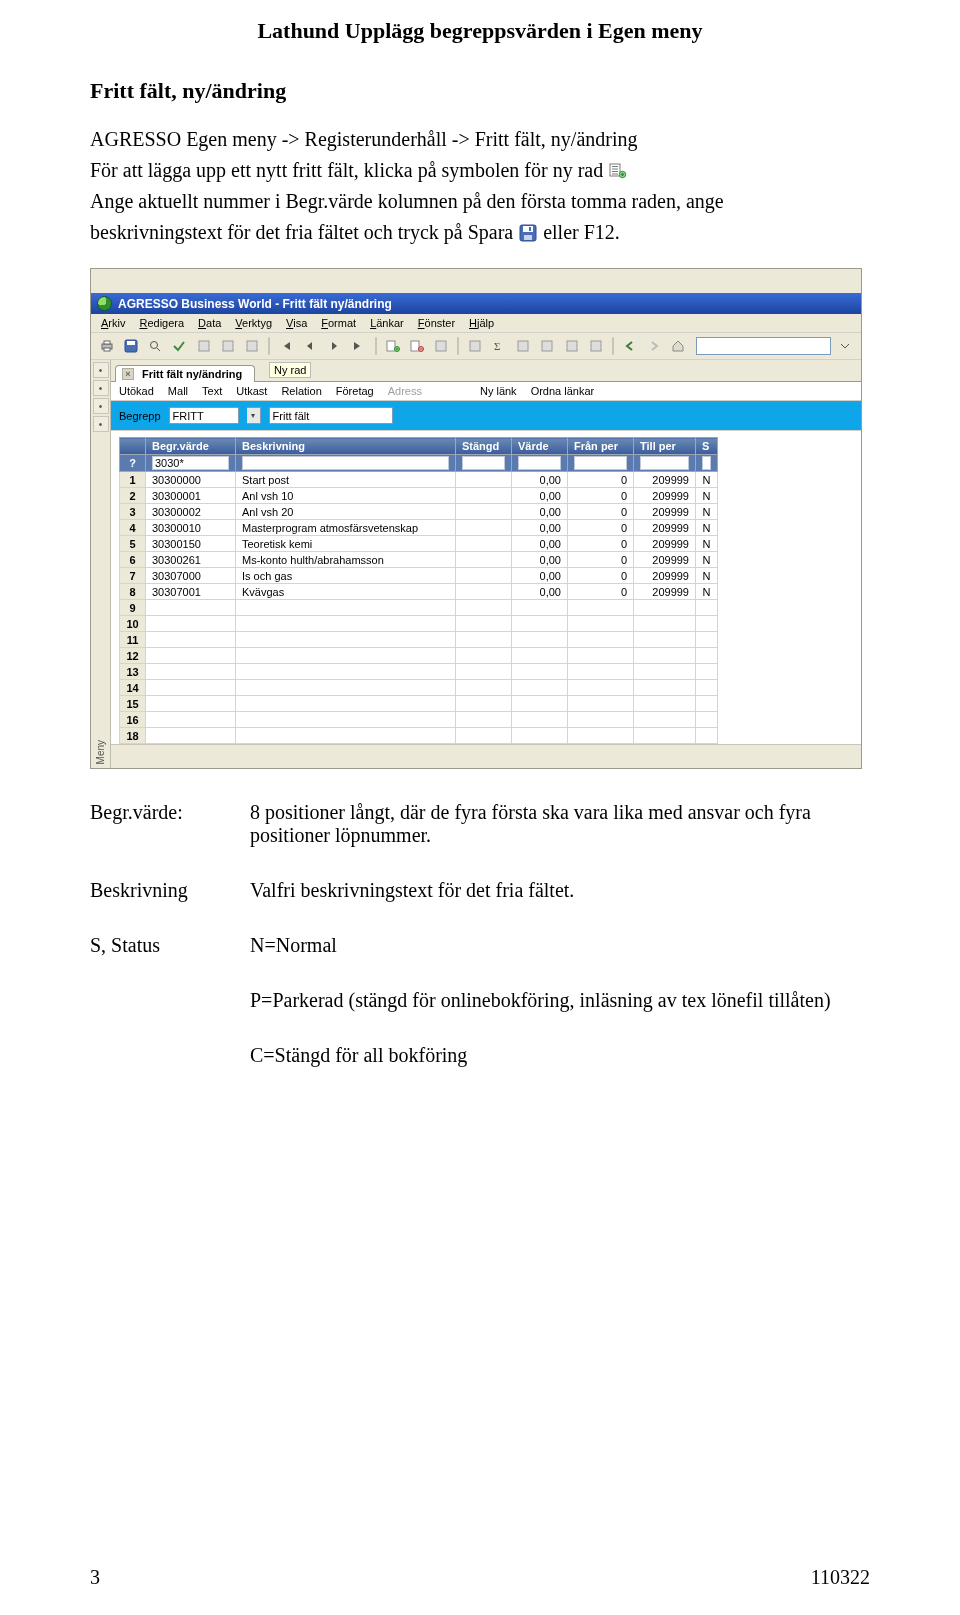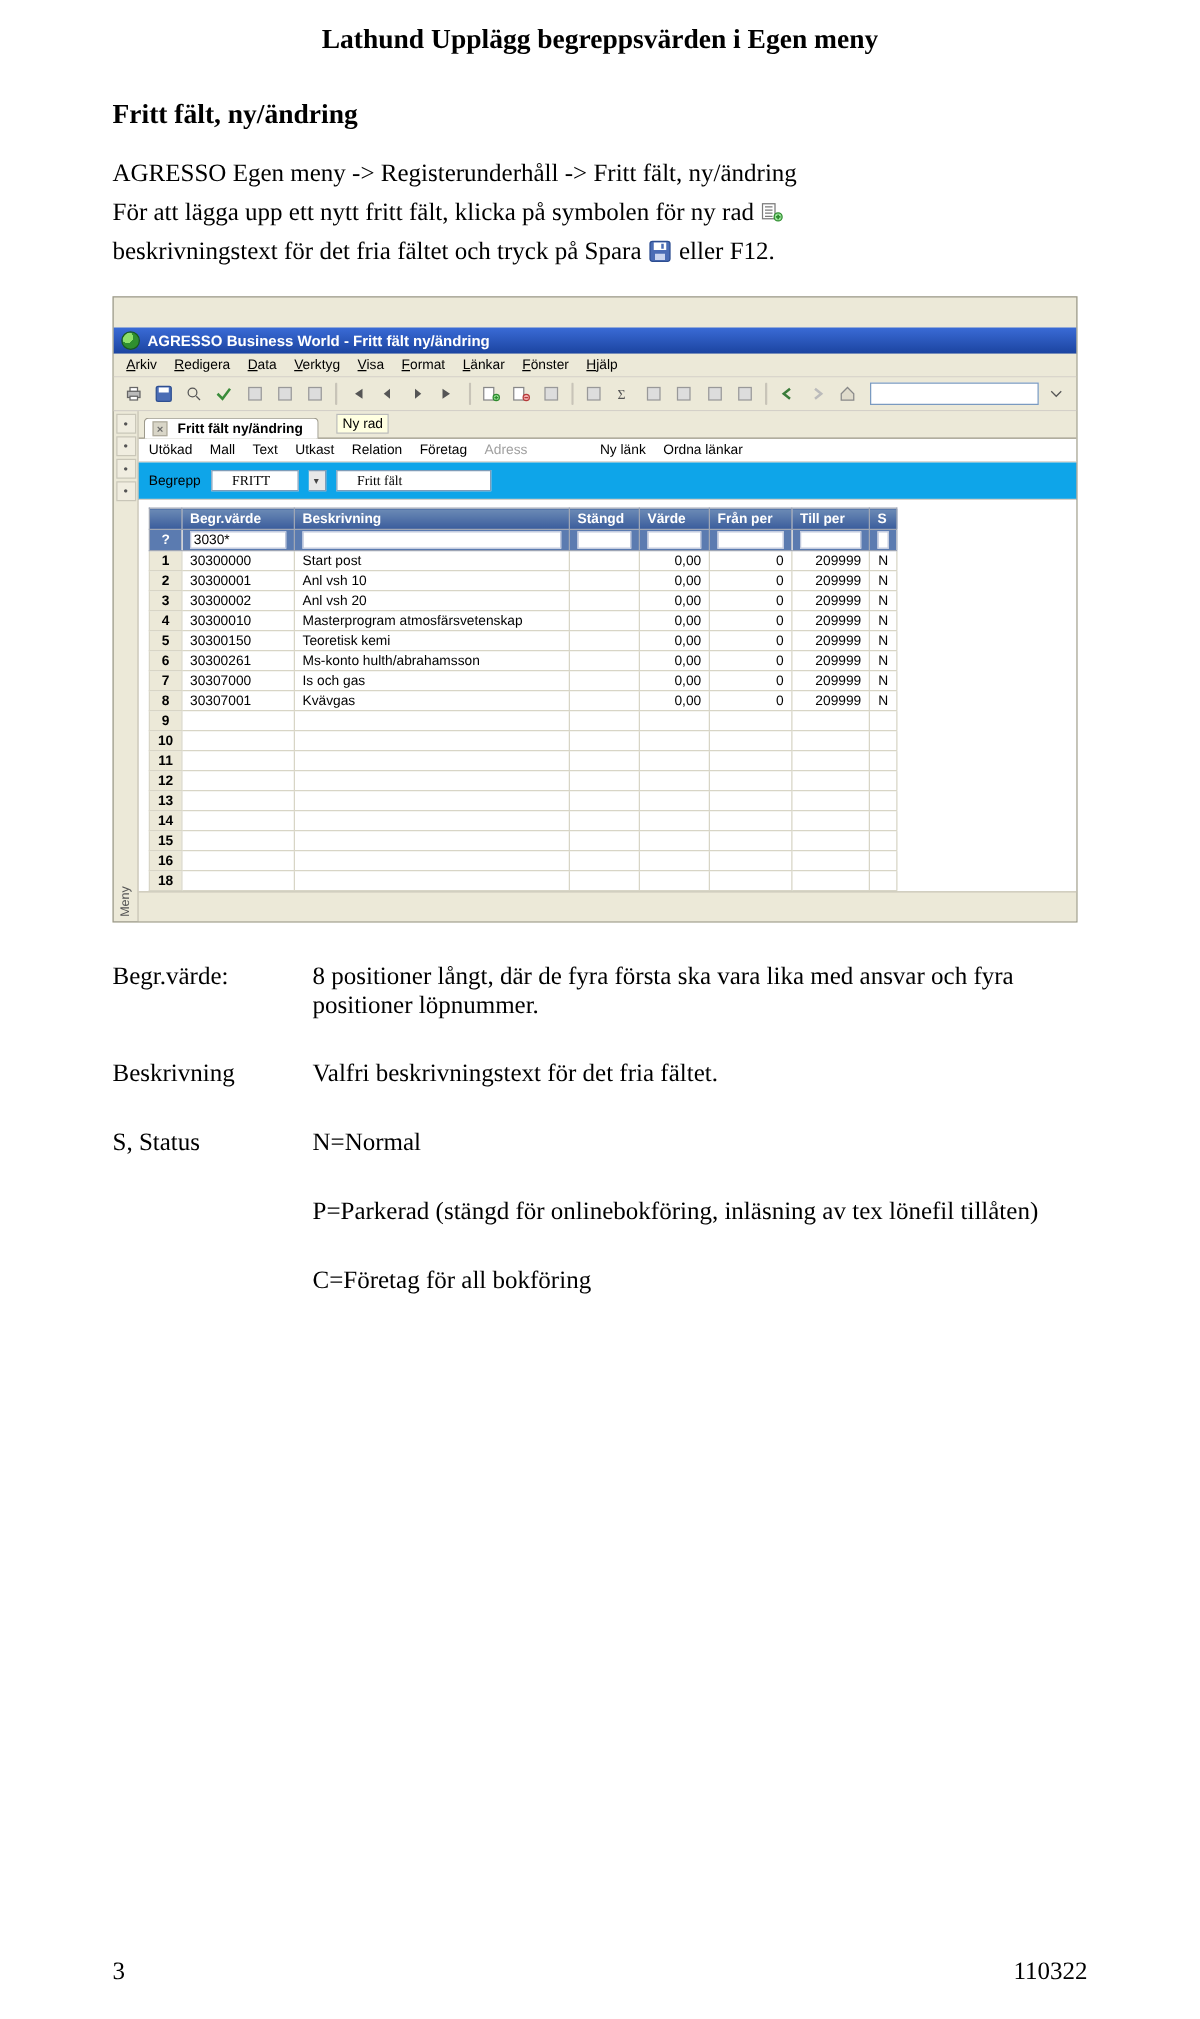--- a/index.html
+++ b/index.html
@@ -104,22 +104,22 @@
   }
   .linkbar span { color: #000; }
   .linkbar span.disabled { color: #a0a0a0; }
 
   .formrow {
     display: flex; align-items: center; gap: 8px; padding: 6px 8px;
     background: #0ea5e9; border-bottom: 1px solid #d4d0c8;
   }
   .formrow label { font-size: 11px; }
   .formrow .input {
-    height: 17px; border: 1px solid #7f9db9; background: #fff; padding: 0 16px;
-    font-size: 11px; display: inline-flex; align-items: center; min-width: 70px; font-family: Liberation Serif, serif;
+    height: 17px; border: 1px solid #7f9db9; background: #fff; padding: 0 3px;
+    font-size: 11px; display: inline-flex; align-items: center; min-width: 70px;
   }
   .formrow .dd { width: 14px; height: 17px; border: 1px solid #7f9db9; border-left: none; background: #e8e8e8;
     display: inline-flex; align-items: center; justify-content: center; font-size: 8px; color: #444; }
 
   .grid-wrap { background: #fff; padding: 6px 8px 0 8px; }
   table.grid { border-collapse: collapse; width: 100%; table-layout: fixed; font-size: 11px; }
   table.grid th {
     background: linear-gradient(to bottom, #6b8ab5 0%, #3a5c9c 100%);
     color: #fff; font-weight: bold; text-align: left; padding: 2px 6px;
     border: 1px solid #9fa6b5; height: 17px;
@@ -176,20 +176,21 @@
         <line x1="3" y1="7" x2="9" y2="7" stroke="#7a7a7a"></line>
         <line x1="3" y1="9.5" x2="9" y2="9.5" stroke="#7a7a7a"></line>
         <line x1="3" y1="12" x2="9" y2="12" stroke="#7a7a7a"></line>
         <circle cx="13.5" cy="12.5" r="3.2" fill="#9be49b" stroke="#2e8b2e"></circle>
         <line x1="13.5" y1="10.7" x2="13.5" y2="14.3" stroke="#2e8b2e" stroke-width="1.4"></line>
         <line x1="11.7" y1="12.5" x2="15.3" y2="12.5" stroke="#2e8b2e" stroke-width="1.4"></line>
       </svg>
     </span>
   </p>
 
+  <p>Ange aktuellt nummer i Begr.värde kolumnen på den första tomma raden, ange</p>
 
   <p class="para-with-icon">
     <span>beskrivningstext för det fria fältet och tryck på Spara</span>
     <span class="inline-icon">
       <svg viewBox="0 0 18 18" width="18" height="18">
         <rect x="1" y="1" width="16" height="16" rx="2" fill="#4b6db5" stroke="#2d4e91"></rect>
         <rect x="4" y="2" width="10" height="6" fill="#fff"></rect>
         <rect x="5" y="11" width="8" height="5" fill="#c9d5ef"></rect>
         <rect x="10" y="3" width="2" height="4" fill="#4b6db5"></rect>
       </svg>
@@ -644,21 +645,21 @@
       <div class="row">
         <div class="term">S, Status</div>
         <div class="desc">N=Normal</div>
       </div>
       <div class="row">
         <div class="term"></div>
         <div class="desc">P=Parkerad (stängd för onlinebokföring, inläsning av tex lönefil tillåten)</div>
       </div>
       <div class="row">
         <div class="term"></div>
-        <div class="desc">C=Företag för all bokföring</div>
+        <div class="desc">C=Stängd för all bokföring</div>
       </div>
     </div>
 </div>
 
 <div class="footer">
   <span>3</span>
   <span>110322</span>
 </div>
 
 </body></html>

